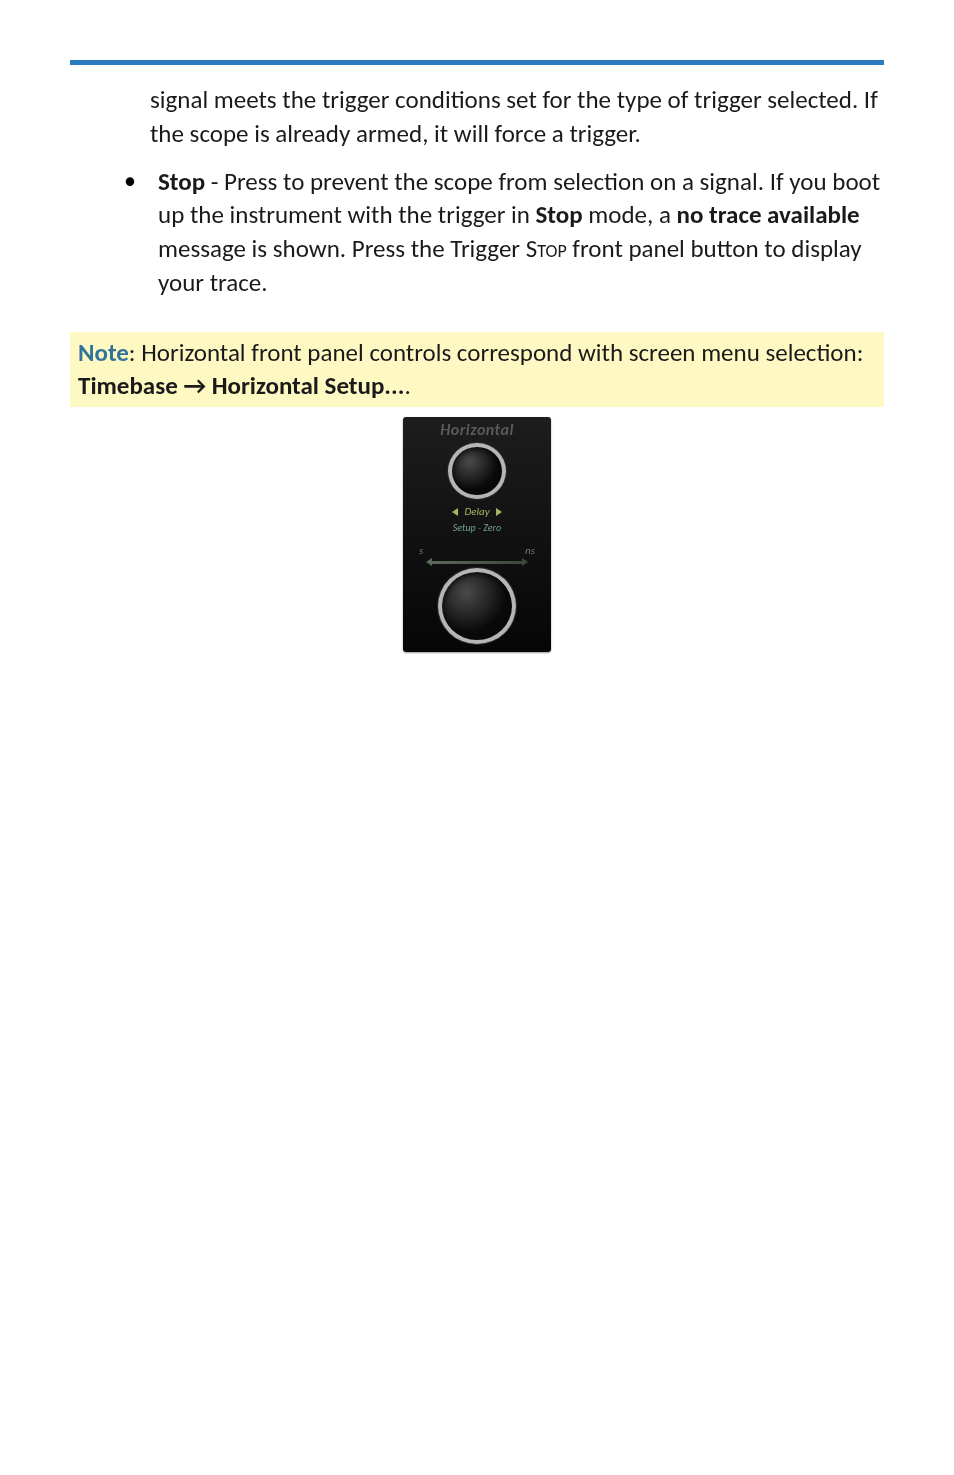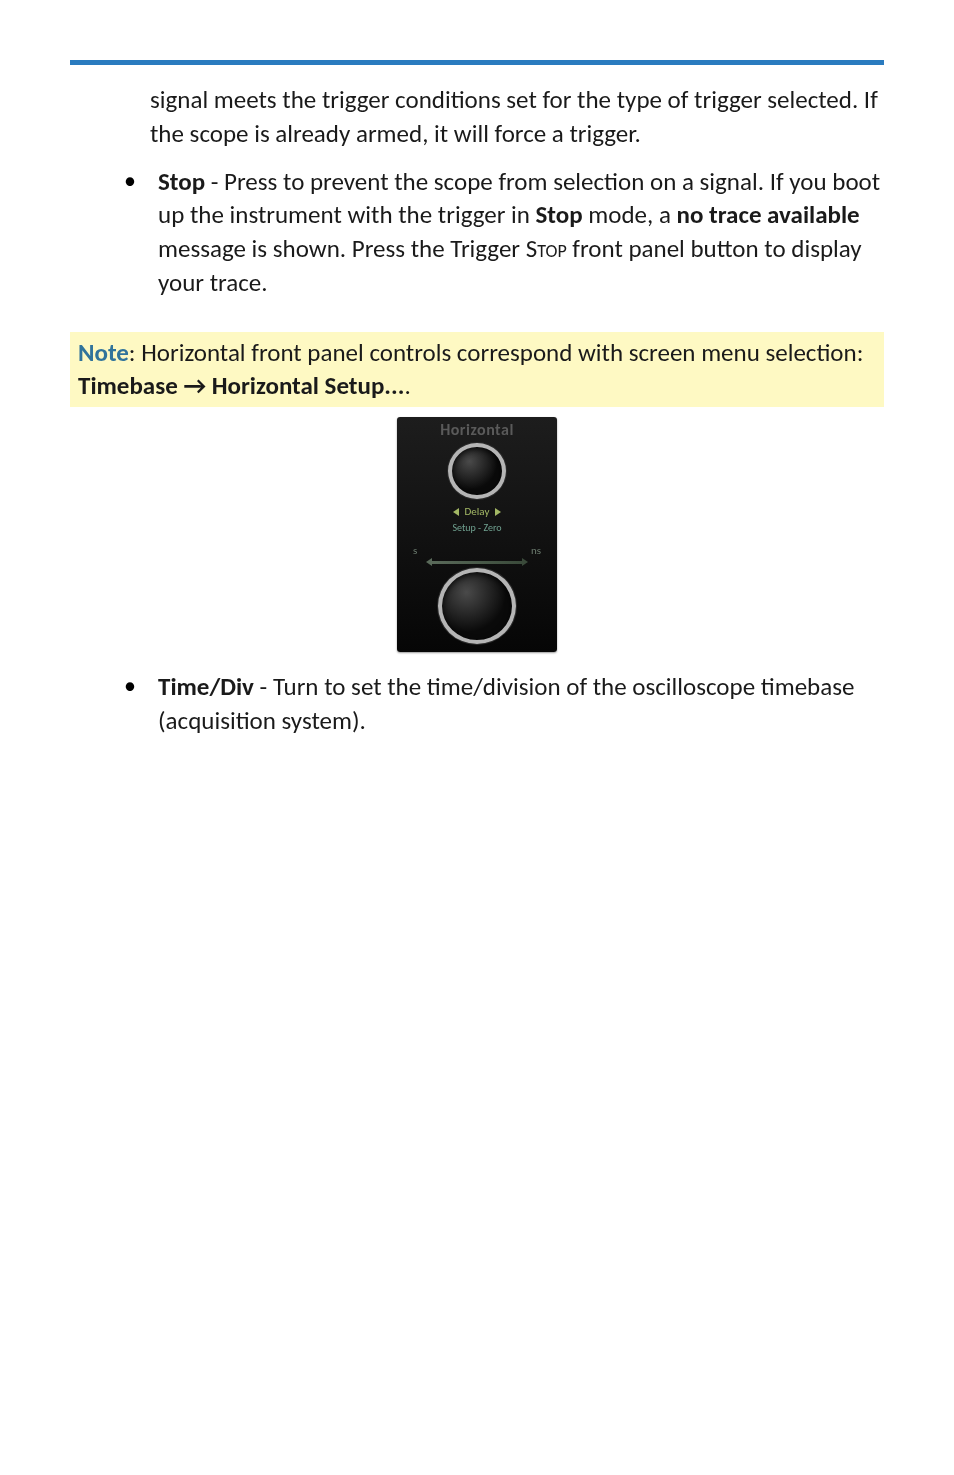--- a/index.html
+++ b/index.html
@@ -53,29 +53,30 @@
   }
   .bold { font-weight: bold; margin-top: 22px; }
   .accent-bold { font-weight: bold; color: #31749b; }
   .smallcaps { font-variant: small-caps; }
   .panel-wrap {
     display: flex;
     justify-content: center;
     margin: 10px 0 18px 0;
   }
   .panel {
-    width: 160px;
+    width: 148px;
     height: 235px;
     background: linear-gradient(#1d1d1d, #060606);
     border-radius: 3px;
     padding: 2px 6px 8px 6px;
     display: flex;
     flex-direction: column;
     align-items: center;
     box-shadow: 0 1px 2px rgba(0,0,0,.4);
+    font-style: italic;
   }
   .panel-label {
     font-size: 16px;
     font-weight: bold;
     color: #5a5a5a;
     letter-spacing: .5px;
     margin-bottom: 0;
   }
   .knob {
     border-radius: 50%;
@@ -160,16 +161,13 @@
     <div class="panel-sns">
       <span>s</span>
       <span>ns</span>
     </div>
     <div class="arrow-bar"></div>
     <div class="knob knob-big"></div>
   </div>
 </div>
 
 <ul class="outer">
-  <li>
-    <span class="bold">Time/Div</span><span> - Turn to set the time/division of the oscilloscope timebase (acquisition system).</span>
-  </li>
 </ul>
 
 </body></html>

